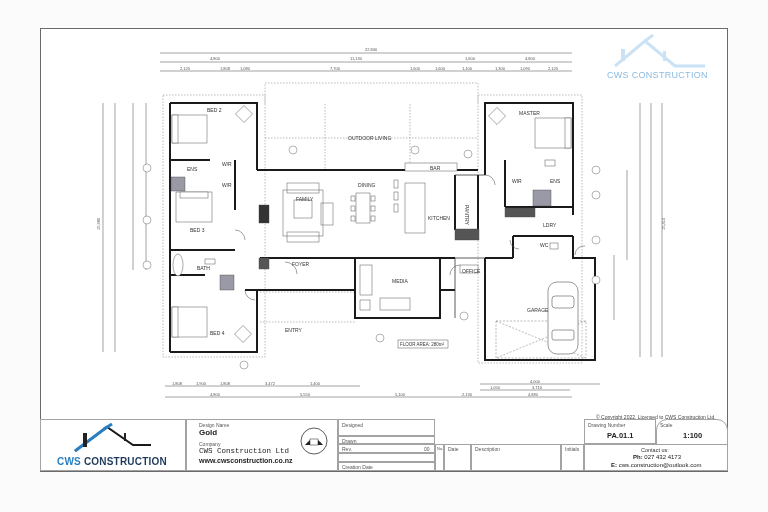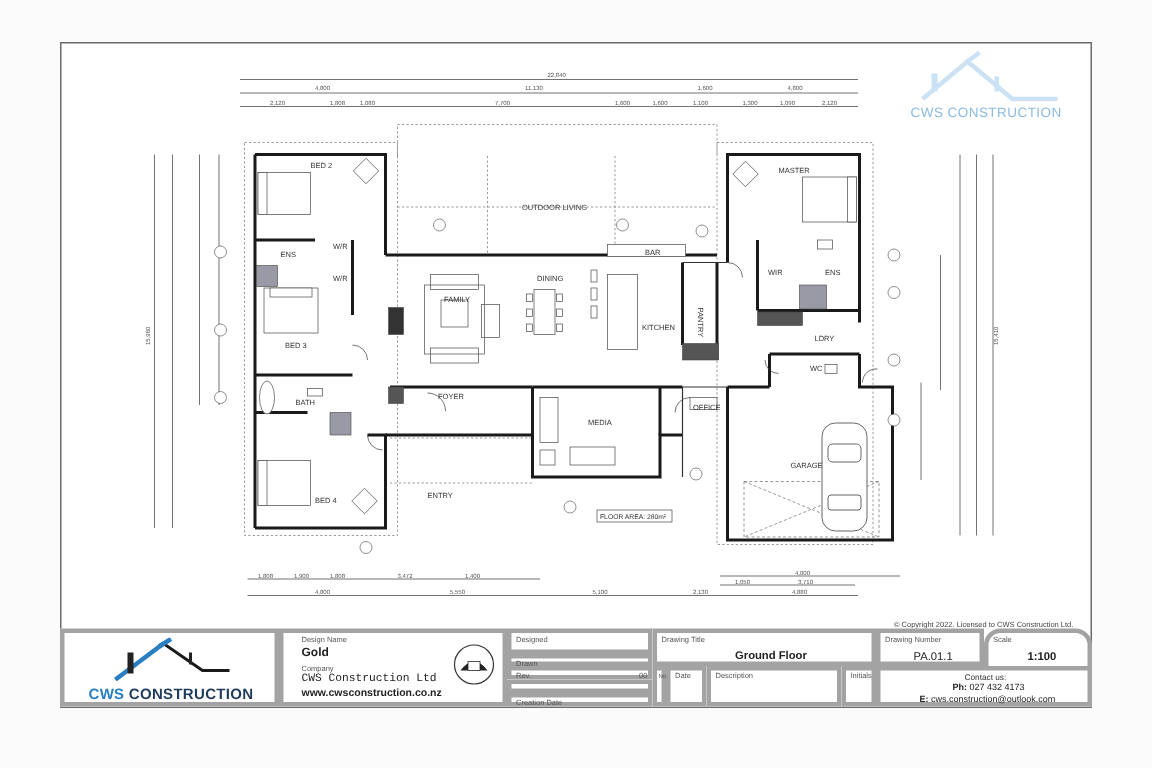--- a/index.html
+++ b/index.html
@@ -1,21 +1,21 @@
 <!DOCTYPE html>
 <html><head>
 <meta charset="utf-8">
 <style>
   html, body { margin:0; padding:0; }
   body { width:768px; height:512px; background:#f3f3f3; position:relative; overflow:hidden; font-family:"Liberation Sans", sans-serif; }
   .sheet { position:absolute; left:0; top:0; width:768px; height:512px; background:#fbfbfb; }
   .frame { position:absolute; left:40px; top:28px; width:688px; height:444px; border:1px solid #6a6a6a; background:#fff; box-sizing:border-box; }
   svg.plan { position:absolute; left:0; top:0; }
   .tb { position:absolute; left:40px; top:419px; width:688px; height:52px; }
-  .cell { position:absolute; border:3px solid #a3a3a3; box-sizing:border-box; background:#fff; }
+  .cell { position:absolute; border:1px solid #a3a3a3; box-sizing:border-box; background:#fff; }
   .lbl { position:absolute; font-size:5px; color:#555; white-space:nowrap; }
   .val { position:absolute; white-space:nowrap; color:#222; }
   .logo-text { position:absolute; font-weight:bold; color:#1f3b5c; font-size:10px; letter-spacing:0.2px; }
   .logo-text .blue { color:#2a7fc2; }
   .wm { position:absolute; left:605px; top:33px; width:110px; height:50px; opacity:0.35; }
   .wm-text { position:absolute; left:607px; top:70px; font-size:9px; color:#8bbbe0; letter-spacing:0.3px; }
   .copyright { position:absolute; left:596px; top:414px; font-size:5px; color:#444; white-space:nowrap; }
   .room-lbl { font-family:"Liberation Sans", sans-serif; font-size:5px; fill:#333; }
   .dim { font-family:"Liberation Sans", sans-serif; font-size:4px; fill:#555; }
 </style>
@@ -310,28 +310,24 @@
   <div class="cell" style="left:404px;top:25px;width:27px;height:27px;">
       <div class="lbl" style="left:3px;top:1px;">Date</div>
     </div>
   <div class="cell" style="left:431px;top:25px;width:90px;height:27px;">
       <div class="lbl" style="left:3px;top:1px;">Description</div>
     </div>
   <div class="cell" style="left:521px;top:25px;width:23px;height:27px;">
       <div class="lbl" style="left:3px;top:1px;">Initials</div>
     </div>
 
-  <div class="cell" style="left:395px;top:0;width:149px;height:25px;">
-    <div class="lbl" style="left:3px;top:2px;">Drawing Title</div>
-    <div class="val" style="left:52px;top:10px;font-size:7.5px;font-weight:bold;">Ground Floor</div>
-  </div>
 
   <div class="cell" style="left:544px;top:0;width:72px;height:25px;">
     <div class="lbl" style="left:3px;top:2px;">Drawing Number</div>
-    <div class="val" style="left:22px;top:11px;font-size:7.5px;font-weight:normal;">PA.01.1</div>
+    <div class="val" style="left:22px;top:11px;font-size:7.5px;font-weight:bold;">PA.01.1</div>
   </div>
 
   <div class="cell" style="left:616px;top:0;width:72px;height:41px;border-radius:11px;">
     <div class="lbl" style="left:3px;top:2px;">Scale</div>
     <div class="val" style="left:26px;top:11px;font-size:7.5px;font-weight:bold;">1:100</div>
   </div>
 
   <div class="cell" style="left:544px;top:25px;width:144px;height:27px;">
     <div class="val" style="left:56px;top:2px;font-size:5.5px;color:#333;">Contact us:</div>
     <div class="val" style="left:48px;top:9px;font-size:6px;"><b>Ph:</b> <span>027 432 4173</span></div>

